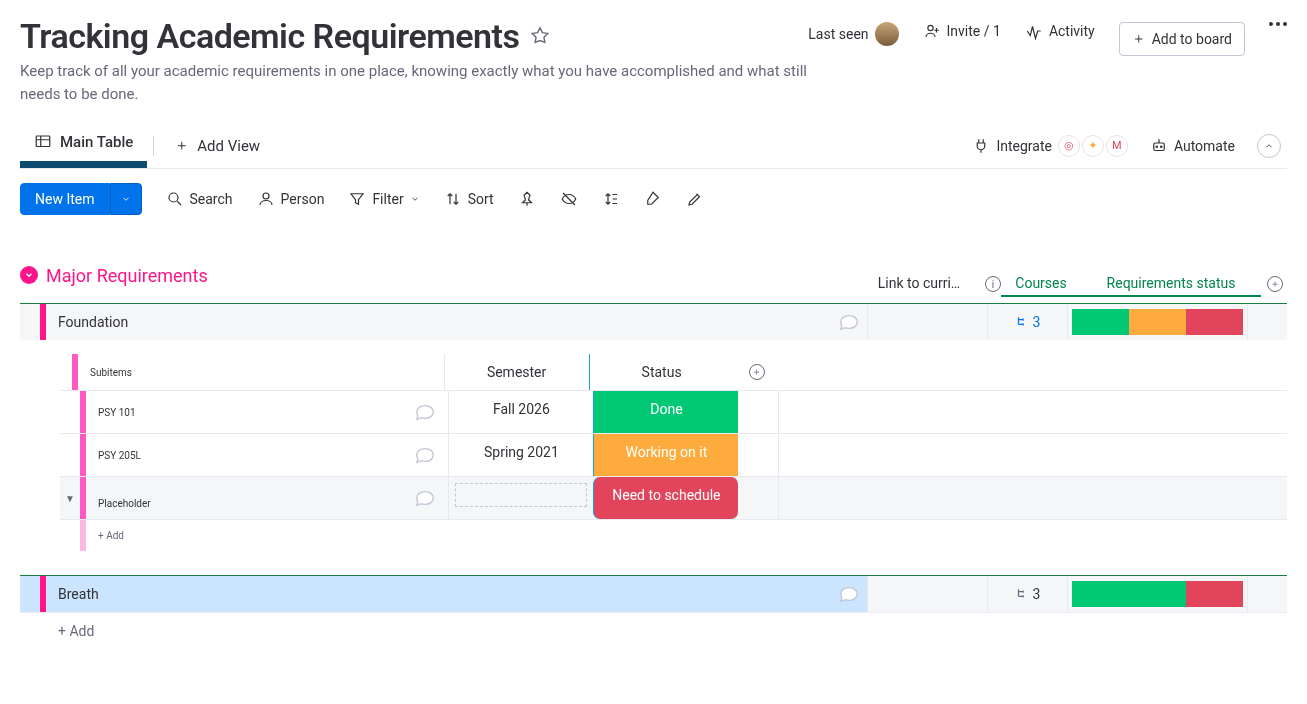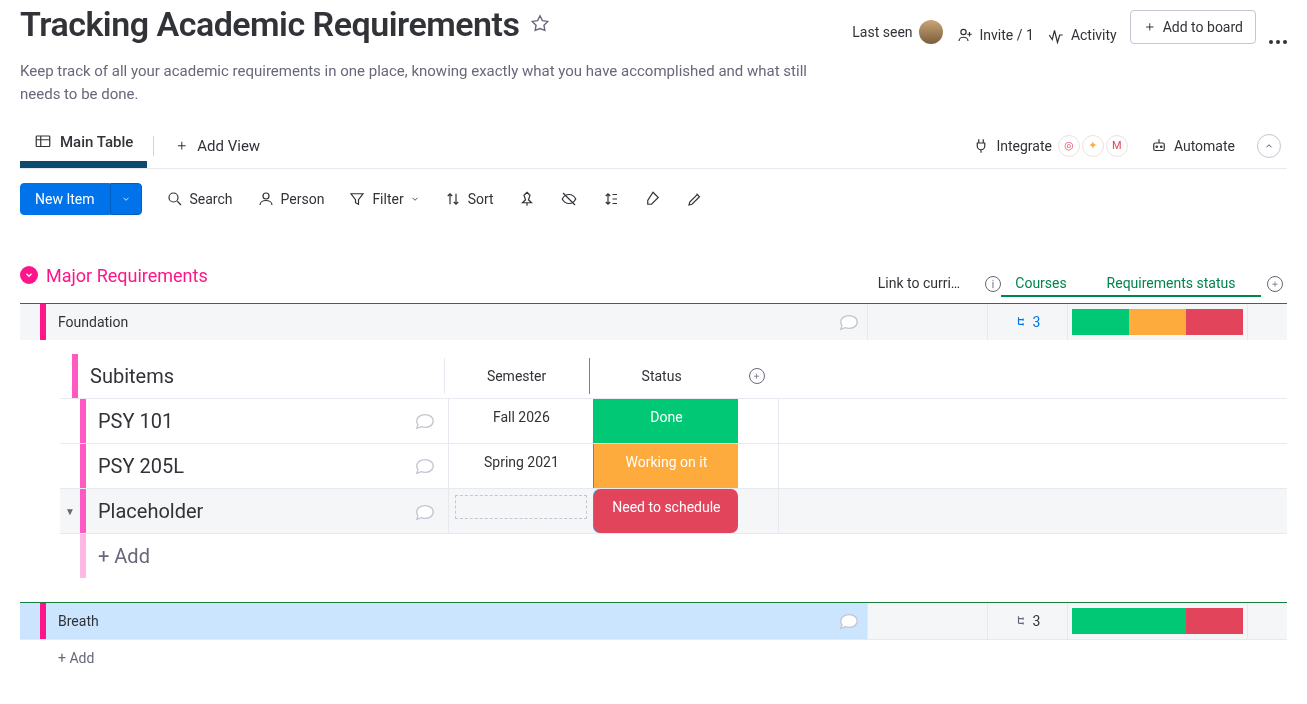--- a/index.html
+++ b/index.html
@@ -1,28 +1,28 @@
 <!DOCTYPE html>
 <html><head>
 <meta charset="utf-8">
 <style>
   * { box-sizing: border-box; margin: 0; padding: 0; }
   body { font-family: -apple-system, BlinkMacSystemFont, "Segoe UI", Roboto, Helvetica, Arial, sans-serif; background: #fff; color: #323338; width: 1307px; }
-  .page { padding: 4px 20px 0 20px; }
+  .page { padding: 16px 20px 0 20px; }
   .header-row { display: flex; justify-content: space-between; align-items: flex-start; }
   .title-row { display: flex; align-items: center; gap: 10px; }
   .title { font-size: 34px; font-weight: 600; color: #323338; letter-spacing: -0.5px; }
   .star-icon { stroke: #676879; fill: none; }
-  .header-actions { display: flex; align-items: flex-end; gap: 13px; margin-top: 6px; }
+  .header-actions { display: flex; align-items: flex-start; gap: 24px; margin-top: 6px; }
   .ha-item { display: flex; align-items: center; gap: 6px; font-size: 14px; color: #323338; cursor: pointer; }
   .avatar { width: 24px; height: 24px; border-radius: 50%; background: linear-gradient(#c9a678, #7a5d3c); }
   .btn-outline { border: 1px solid #c3c6d4; border-radius: 4px; padding: 7px 12px; display: flex; align-items: center; gap: 6px; font-size: 14px; cursor: pointer; }
   .dots { display: flex; gap: 3px; cursor: pointer; }
   .dots span { width: 4px; height: 4px; background: #323338; border-radius: 50%; }
-  .desc { font-size: 15px; color: #676879; margin-top: 16px; max-width: 830px; line-height: 1.5; }
+  .desc { font-size: 15px; color: #676879; margin-top: 4px; max-width: 830px; line-height: 1.5; }
   .tabs-row { display: flex; justify-content: space-between; align-items: center; border-bottom: 1px solid #e6e9ef; margin-top: 18px; }
   .tabs-left { display: flex; align-items: center; }
   .tab { display: flex; align-items: center; gap: 8px; padding: 10px 14px; font-size: 15px; cursor: pointer; color: #323338; }
   .tab.active { border-bottom: 7px solid #0c4a6e; font-weight: 500; }
   .tab-sep { width: 1px; height: 20px; background: #d0d4e4; margin: 0 6px; }
   .tabs-right { display: flex; align-items: center; gap: 22px; padding-right: 6px; }
   .integ-icons { display: flex; gap: 2px; }
   .integ-icons span { width: 22px; height: 22px; border: 1px solid #f0e0e0; border-radius: 50%; display:flex; align-items:center; justify-content:center; font-size:11px; }
   .collapse-btn { width: 24px; height: 24px; border: 1px solid #c3c6d4; border-radius: 50%; display:flex; align-items:center; justify-content:center; cursor:pointer; }
   .toolbar { display: flex; align-items: center; gap: 24px; padding: 14px 0; }
@@ -54,21 +54,21 @@
   .chat-icon { width: 22px; height: 22px; stroke: #c3c6d4; fill:#fff; stroke-width:1.5; }
   .row-link { width: 120px; border-left: 1px solid #e6e9ef; }
   .row-courses { width: 80px; border-left: 1px solid #e6e9ef; display:flex; align-items:center; justify-content:center; gap:4px; color:#0073ea; font-size:14px; }
   .row-status-sum { width: 180px; border-left: 1px solid #e6e9ef; display:flex; align-items:center; padding: 4px; }
   .sum-bar { height: 26px; }
   .row-add { width: 40px; border-left: 1px solid #e6e9ef; }
   .sub-group { margin: 14px 0 0 40px; }
   .sub-head { display: flex; align-items: center; }
   .sub-gutter { width: 12px; }
   .sub-bar { width: 6px; background: #ff5ac4; align-self:stretch; }
-  .sub-col-name { flex: 1; padding: 10px 12px; font-size: 20px; color:#323338; }
+  .sub-col-name { flex: 1; padding: 10px 12px; font-size: 10px; color:#323338; }
   .sub-col-sem { width: 145px; text-align:center; font-size:14px; border-left:1px solid #e6e9ef; padding:10px 0;}
   .sub-col-stat { width: 145px; text-align:center; font-size:14px; border-left:1px solid #0ea5e9; padding:10px 0;}
   .sub-col-plus { width: 40px; text-align:center; display:flex; align-items:center; justify-content:center;}
   .sub-col-rest { flex: 1.5; border-left:1px solid #e6e9ef;}
   .sub-row { display:flex; align-items:stretch; border-top:1px solid #e6e9ef; background:#fff; }
   .sub-row.shade { background:#f5f6f8; }
   .sub-row .sub-col-stat { color:#fff; }
   .status-done { background:#00c875; }
   .status-work { background:#fdab3d; }
   .status-need { background:#e2445c;border-radius:7px; }

